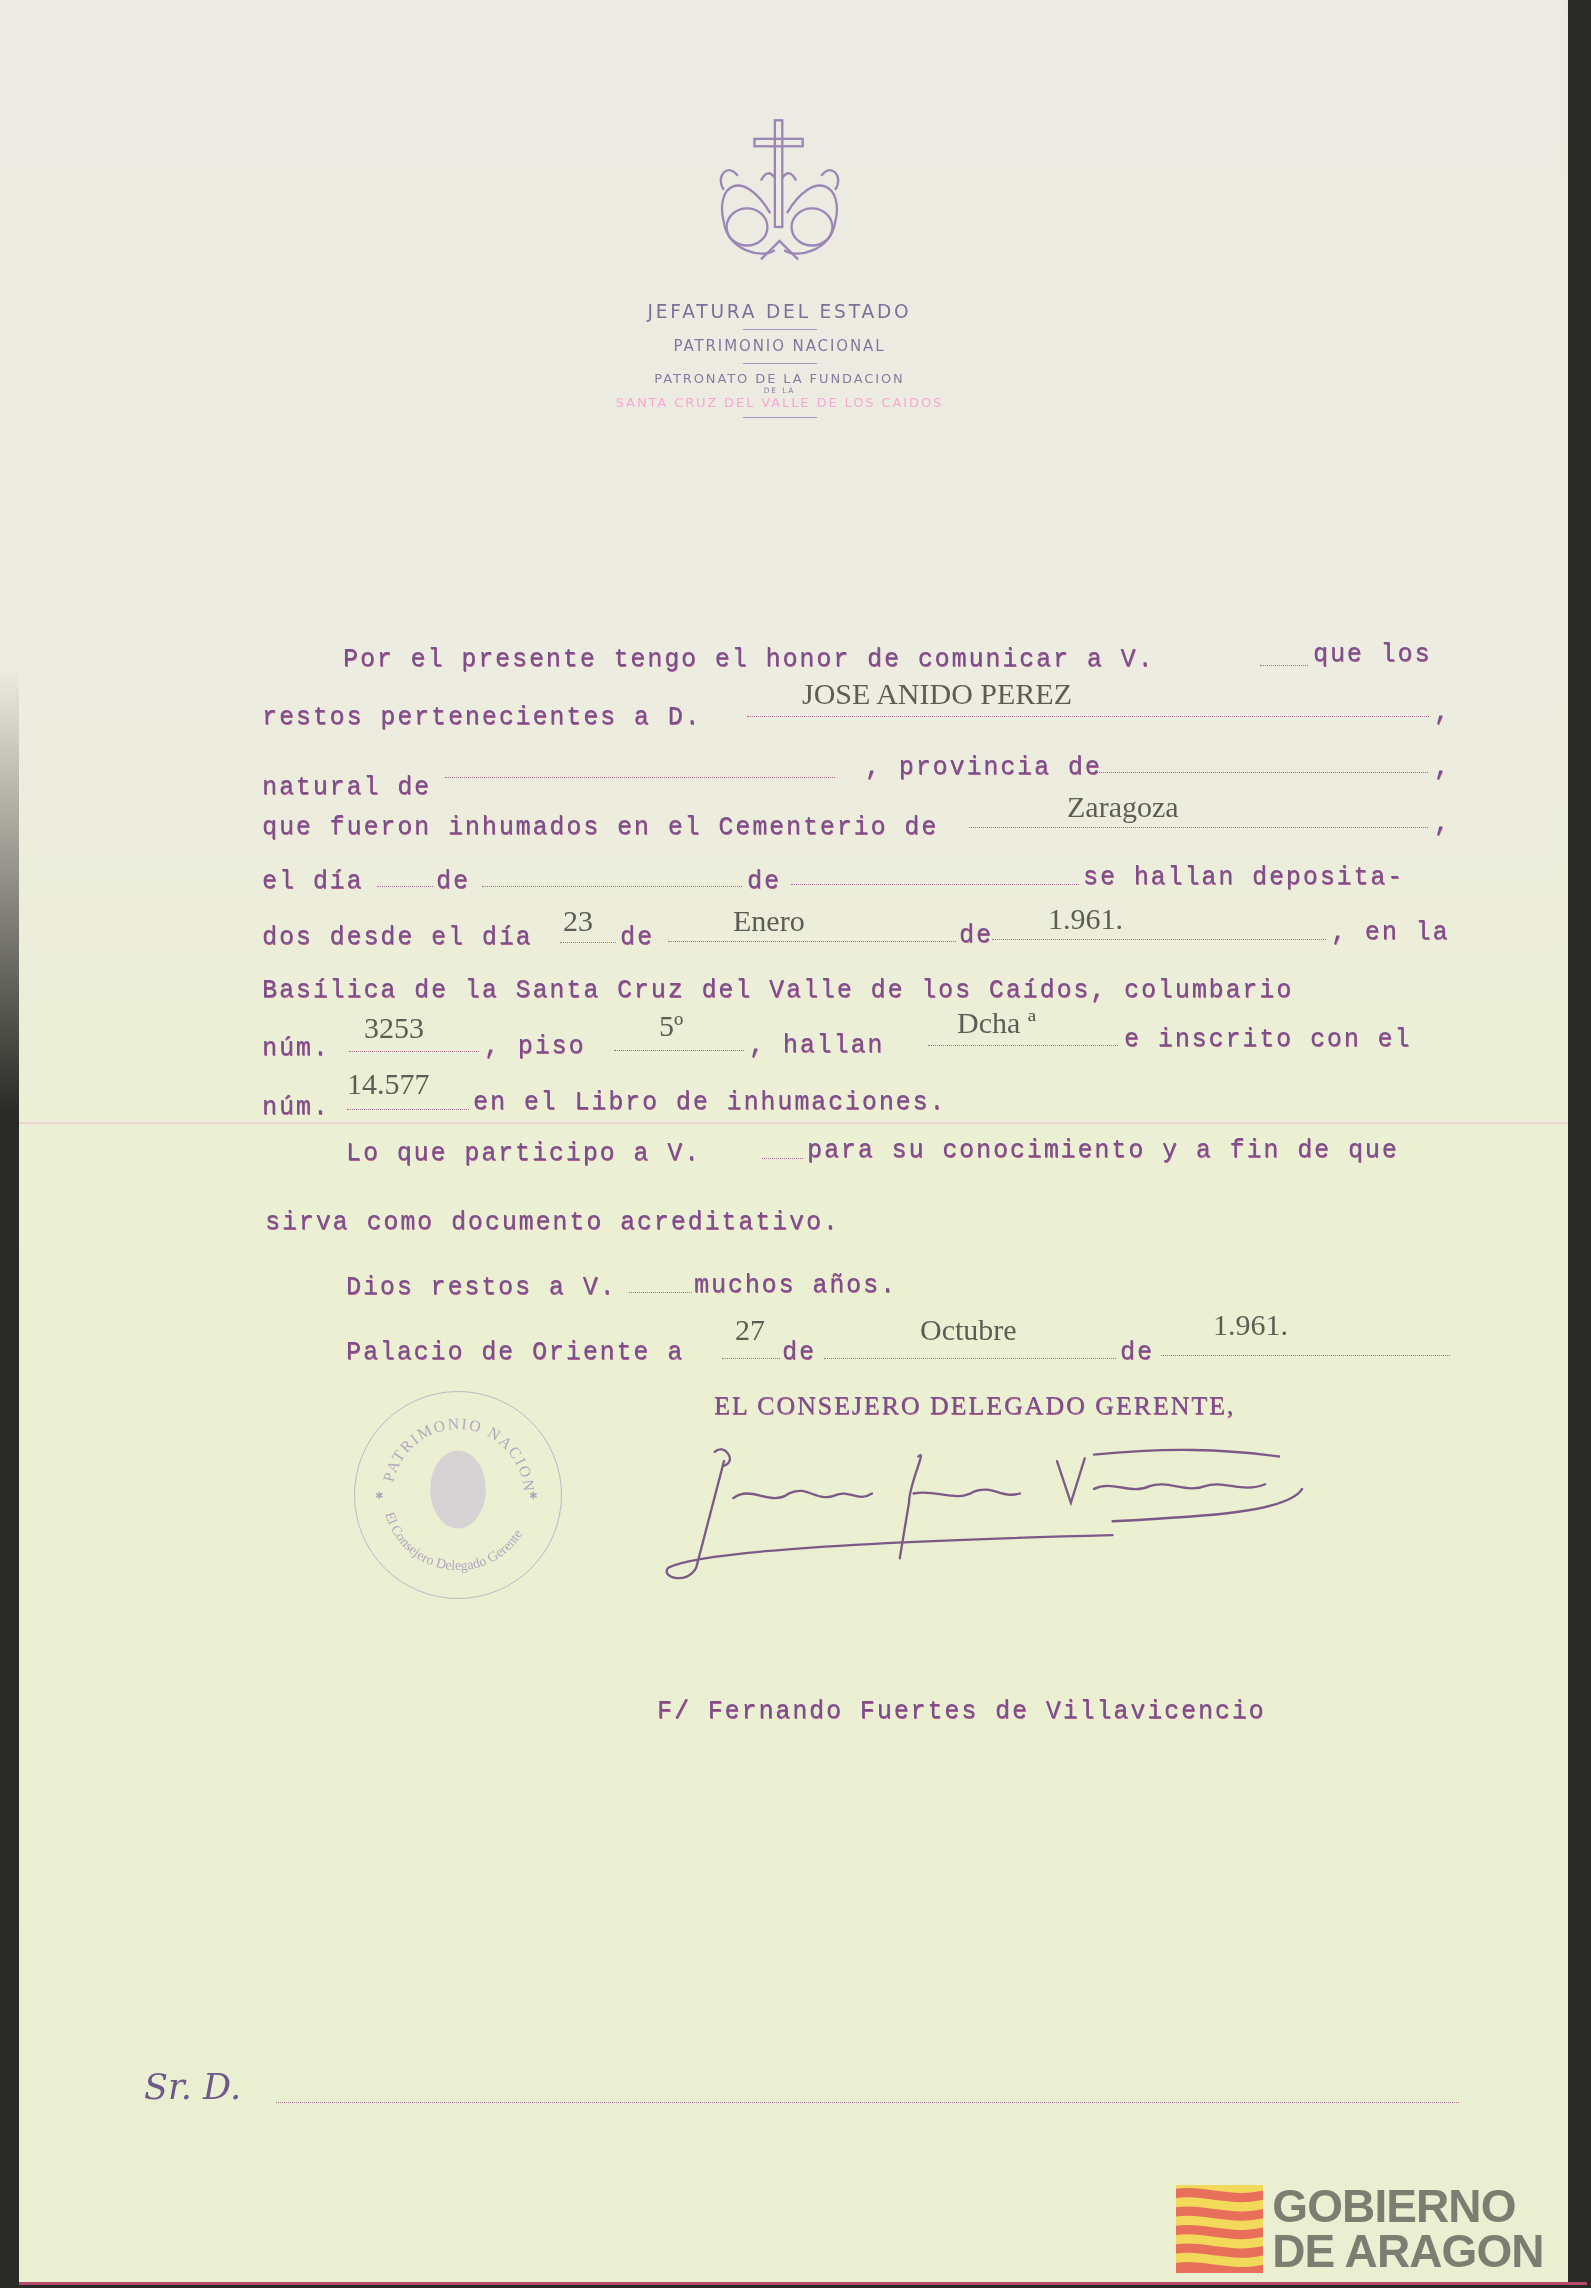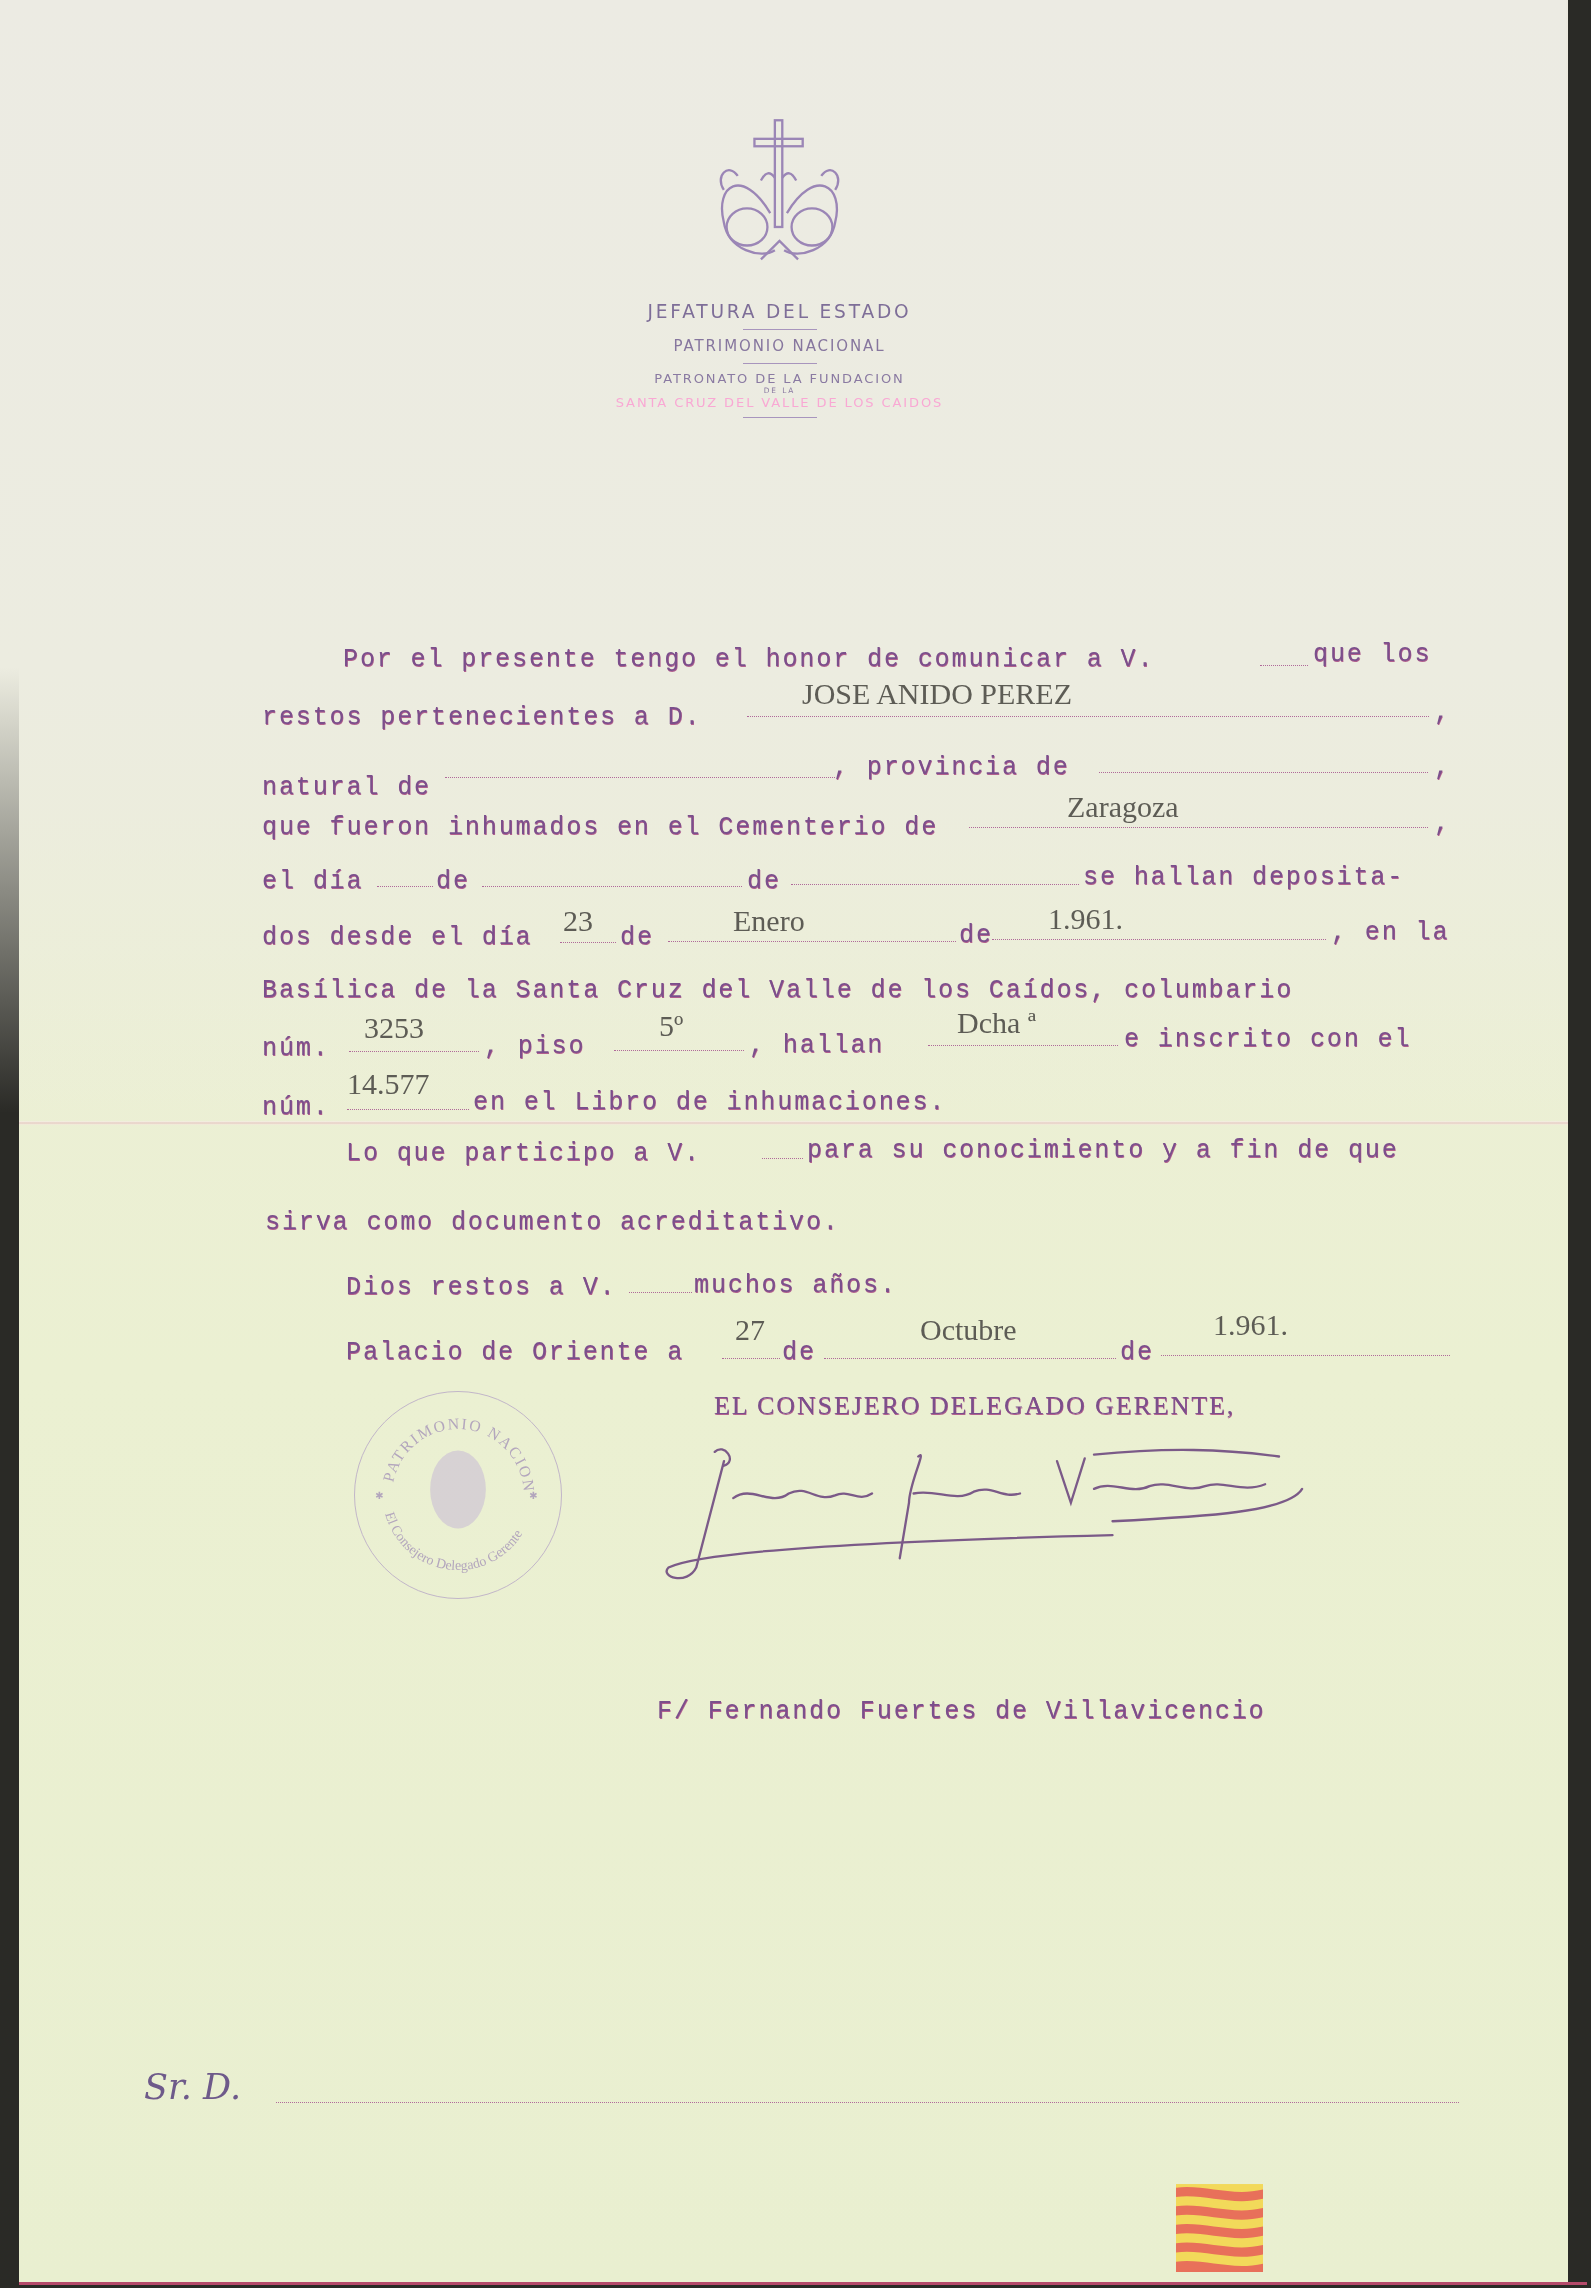--- a/index.html
+++ b/index.html
@@ -86,21 +86,21 @@
 <span class="dots" style="left:1260px; top:665px; width:48px;"></span>
 <span class="txt" style="left:1313px; top:640px;">que los</span>
 
 <span class="txt" style="left:262px; top:703px;">restos pertenecientes a D.</span>
 <span class="typed" style="left:802px; top:677px;">JOSE ANIDO PEREZ</span>
 <span class="dots" style="left:747px; top:716px; width:682px;"></span>
 <span class="txt" style="left:1434px; top:698px;">,</span>
 
 <span class="txt" style="left:262px; top:759px;margin-top:14px;">natural de</span>
 <span class="dots" style="left:445px; top:777px; width:390px;"></span>
-<span class="txt" style="left:833px; top:753px;">, provincia de</span>
+<span class="txt" style="left:865px; top:753px;">, provincia de</span>
 <span class="dots" style="left:1099px; top:772px; width:329px;"></span>
 <span class="txt" style="left:1434px; top:753px;">,</span>
 
 <span class="txt" style="left:262px; top:813px;">que fueron inhumados en el Cementerio de</span>
 <span class="typed" style="left:1067px; top:790px;">Zaragoza</span>
 <span class="dots" style="left:969px; top:827px; width:459px;"></span>
 <span class="txt" style="left:1434px; top:809px;">,</span>
 
 <span class="txt" style="left:262px; top:867px;">el día</span>
 <span class="dots" style="left:377px; top:886px; width:56px;"></span>
@@ -196,14 +196,18 @@
 
 <div class="logo">
   <svg class="logo-flag" viewBox="0 0 94 95">
     <rect width="94" height="95" fill="#f2d95a"></rect>
     <path d="M0 4 C30 0,60 14,94 6 L94 16 C60 24,30 10,0 14 Z" fill="#e8705a"></path>
     <path d="M0 24 C30 20,60 34,94 26 L94 36 C60 44,30 30,0 34 Z" fill="#e8705a"></path>
     <path d="M0 44 C30 40,60 54,94 46 L94 56 C60 64,30 50,0 54 Z" fill="#e8705a"></path>
     <path d="M0 64 C30 60,60 74,94 66 L94 76 C60 84,30 70,0 74 Z" fill="#e8705a"></path>
     <path d="M0 84 C30 80,60 94,94 86 L94 95 L0 95 Z" fill="#e8705a"></path>
   </svg>
+  <div class="logo-text">
+    <div>GOBIERNO</div>
+    <div>DE ARAGON</div>
+  </div>
 </div>
 
 
 </body></html>

